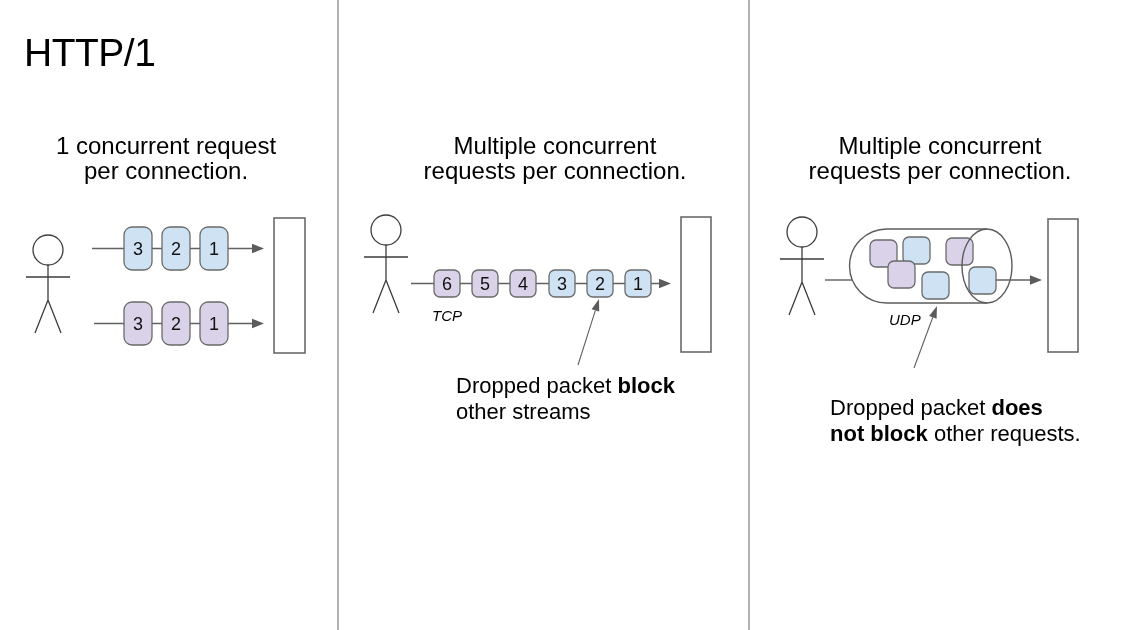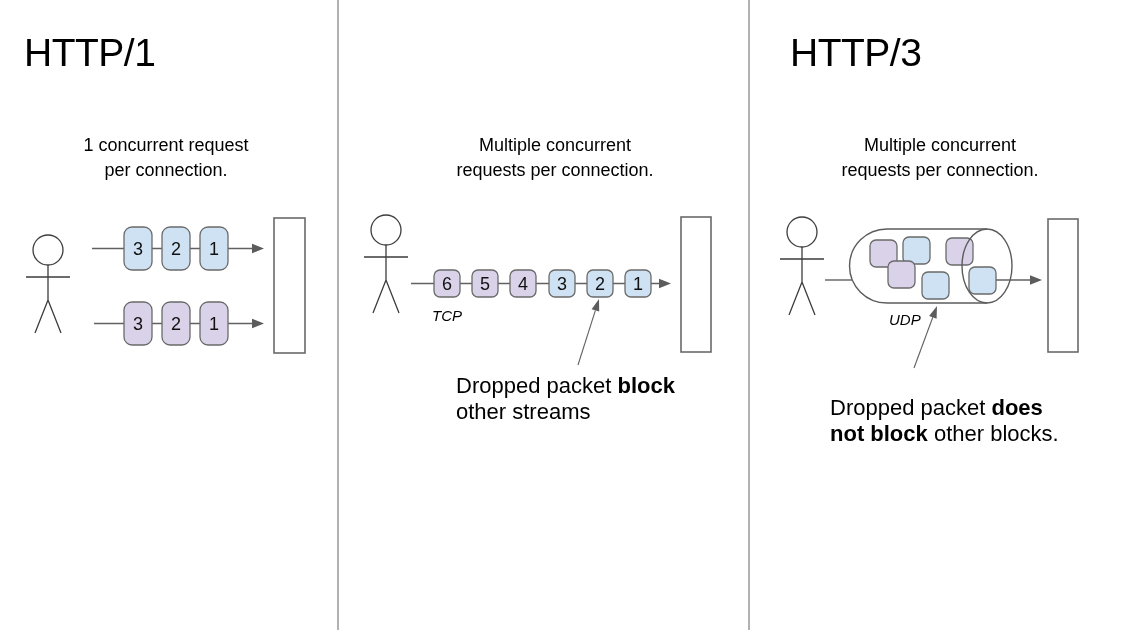--- a/index.html
+++ b/index.html
@@ -8,21 +8,21 @@
     font-family:"Liberation Sans","DejaVu Sans",sans-serif; color:#000;
     overflow:hidden;
   }
   #art { position:absolute; left:0; top:0; }
   .title {
     position:absolute; top:29px; width:300px; text-align:left;
     font-size:39px; line-height:48px; white-space:nowrap; letter-spacing:-0.5px;
   }
   .desc {
     position:absolute; top:133px; width:300px; text-align:center;
-    font-size:18px; line-height:25px; white-space:pre-line;
+    font-size:24px; line-height:25px; white-space:pre-line;
   }
   .proto { position:absolute; font-size:15px; line-height:18px;font-style:italic; }
   .annot {
     position:absolute; font-size:22px; line-height:26px; white-space:pre-line;
   }
   .annot b { font-weight:bold; }
   .ln   { stroke:#616161; stroke-width:1.4; fill:none; }
   .ah   { fill:#5c5c5c; stroke:none; }
   .fig  { stroke:#3d3d3d; stroke-width:1.3; fill:none; }
   .pkt  { stroke:#6a6a6a; stroke-width:1.3; }
@@ -147,31 +147,30 @@
       <polygon class="ah" points="1042,280 1030,275.3 1030,284.7"></polygon>
 
       <rect class="srv" x="1048" y="219" width="30" height="133"></rect>
 
       <path class="ln" style="stroke-width:1.1" d="M914,368 L932.8,317.3"></path>
       <polygon class="ah" points="937,306 936.6,318.7 929.1,315.9"></polygon>
     </g>
   </svg>
 
   <div class="title" style="left:24px">HTTP/1</div>
-  <div class="title" style="left:790px">HTTP/3</div>
 
   <div class="desc" style="left:16px">1 concurrent request
 per connection.</div>
   <div class="desc" style="left:405px">Multiple concurrent
 requests per connection.</div>
   <div class="desc" style="left:790px">Multiple concurrent
 requests per connection.</div>
 
   <div class="proto" style="left:432px; top:307px">TCP</div>
   <div class="proto" style="left:889px; top:311px">UDP</div>
 
   <div class="annot" style="left:456px; top:373px"><span>Dropped packet </span><b>block</b><span>
 other streams</span></div>
 
   <div class="annot" style="left:830px; top:395px"><span>Dropped packet </span><b>does
-not block</b><span> other blocks.</span></div>
+not block</b><span> other requests.</span></div>
 
 </div>
 
 </body></html>

